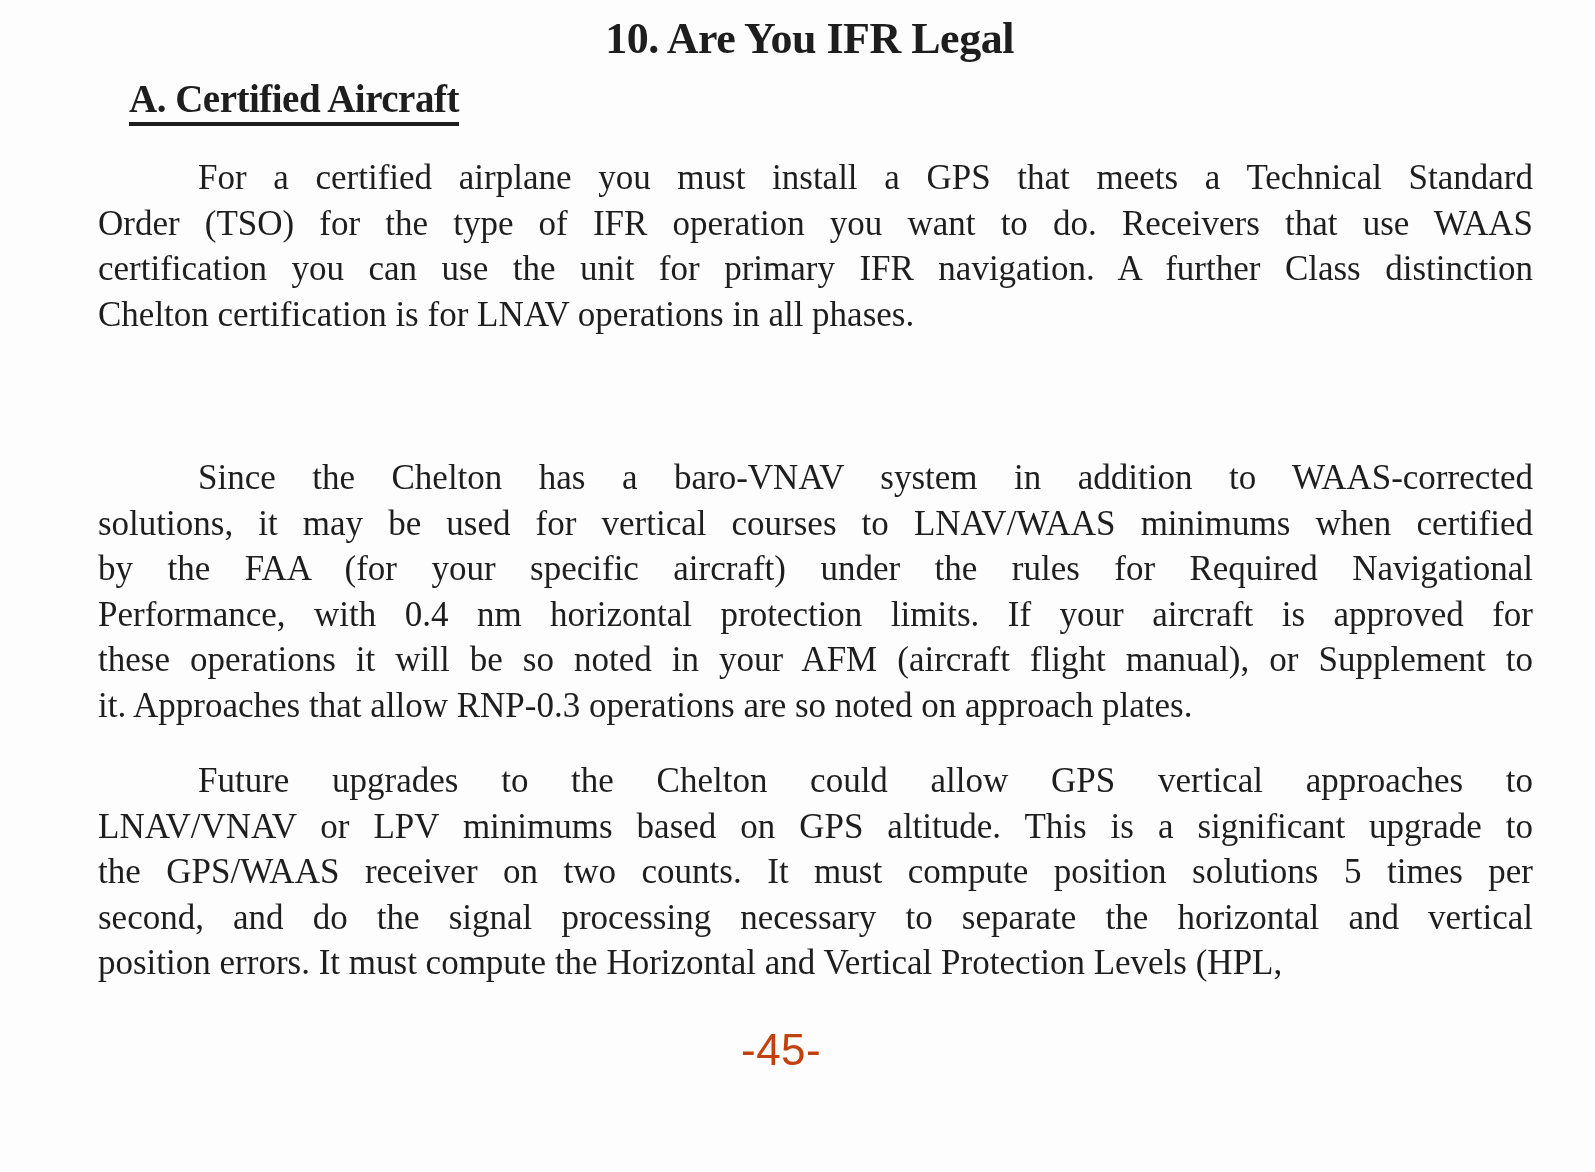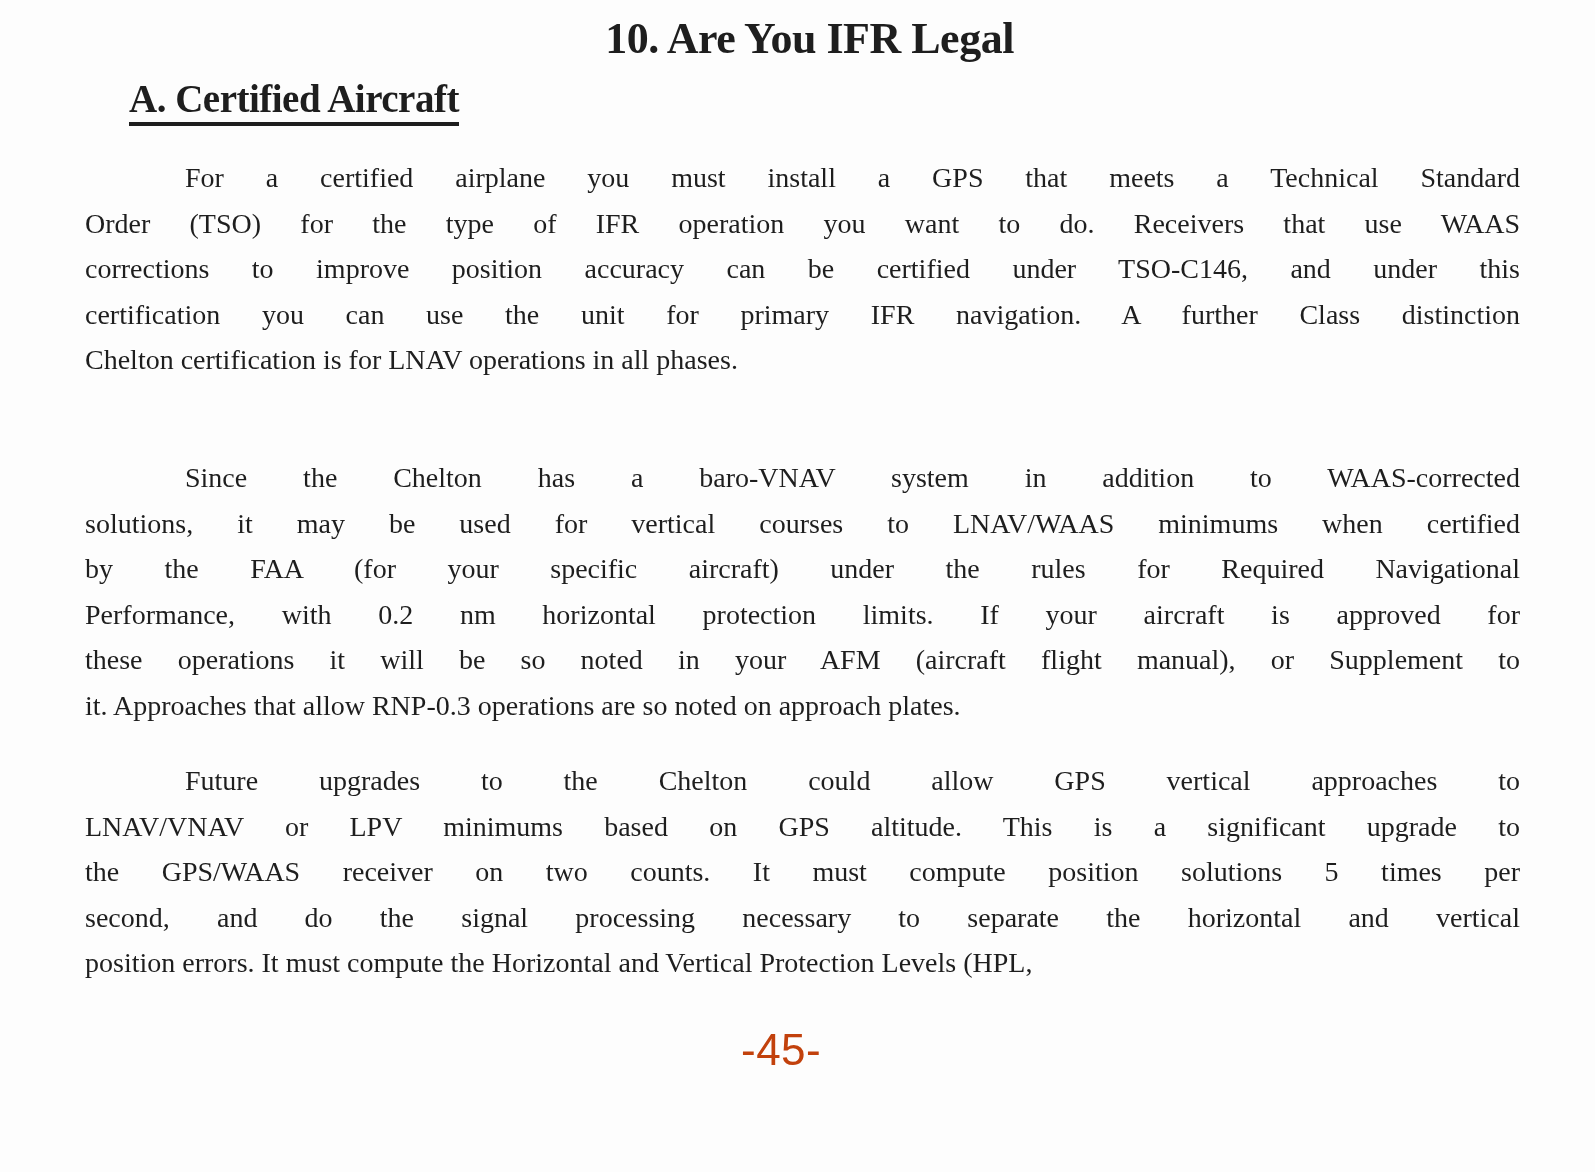--- a/index.html
+++ b/index.html
@@ -39,23 +39,23 @@
     line-height: 1.1;
   }
   .section-heading .underlined {
     display: inline-block;
     border-bottom: 4px solid #1e1e1e;
     padding-bottom: 1px;
     margin-left: 44px;
   }
   .para {
     position: absolute;
-    left: 85px;
+    left: 98px;
     width: 1435px;
-    font-size: 28px;
+    font-size: 35px;
     line-height: 45.5px;
     font-family: Liberation Serif, serif;
   }
   .para-1 { top: 155px; }
   .para-2 { top: 455px; }
   .para-3 { top: 758px; }
   .line {
     text-align: justify;
     text-align-last: justify;
   }
@@ -83,30 +83,29 @@
 
   <h1 class="doc-title">10. Are You IFR Legal</h1>
 
   <h2 class="section-heading">
     <span class="underlined">A. Certified Aircraft</span>
   </h2>
 
   <div class="para para-1">
     <div class="line first">For a certified airplane you must install a GPS that meets a Technical Standard</div>
     <div class="line">Order (TSO) for the type of IFR operation you want to do. Receivers that use WAAS</div>
-    <div class="line">corrections to improve position accuracy can be certified under TSO-C146, and under this</div>
     <div class="line">certification you can use the unit for primary IFR navigation.  A further Class distinction</div>
     <div class="line last">Chelton certification is for LNAV operations in all phases.</div>
   </div>
 
   <div class="para para-2">
     <div class="line first">Since the Chelton has a baro-VNAV system in addition to WAAS-corrected</div>
     <div class="line">solutions, it may be used for vertical courses to LNAV/WAAS minimums when certified</div>
     <div class="line">by the FAA (for your specific aircraft) under the rules for Required Navigational</div>
-    <div class="line">Performance, with 0.2 nm horizontal protection limits.  If your aircraft is approved for</div>
+    <div class="line">Performance, with 0.4 nm horizontal protection limits.  If your aircraft is approved for</div>
     <div class="line">these operations it will be so noted in your AFM (aircraft flight manual), or Supplement to</div>
     <div class="line last">it. Approaches that allow RNP-0.3 operations are so noted on approach plates.</div>
   </div>
 
   <div class="para para-3">
     <div class="line first">Future upgrades to the Chelton could allow GPS vertical approaches to</div>
     <div class="line">LNAV/VNAV or LPV minimums based on GPS altitude.  This is a significant upgrade to</div>
     <div class="line">the GPS/WAAS receiver on two counts.  It must compute position solutions 5 times per</div>
     <div class="line">second, and do the signal processing necessary to separate the horizontal and vertical</div>
     <div class="line last">position errors.  It must compute the Horizontal and Vertical Protection Levels (HPL,</div>

